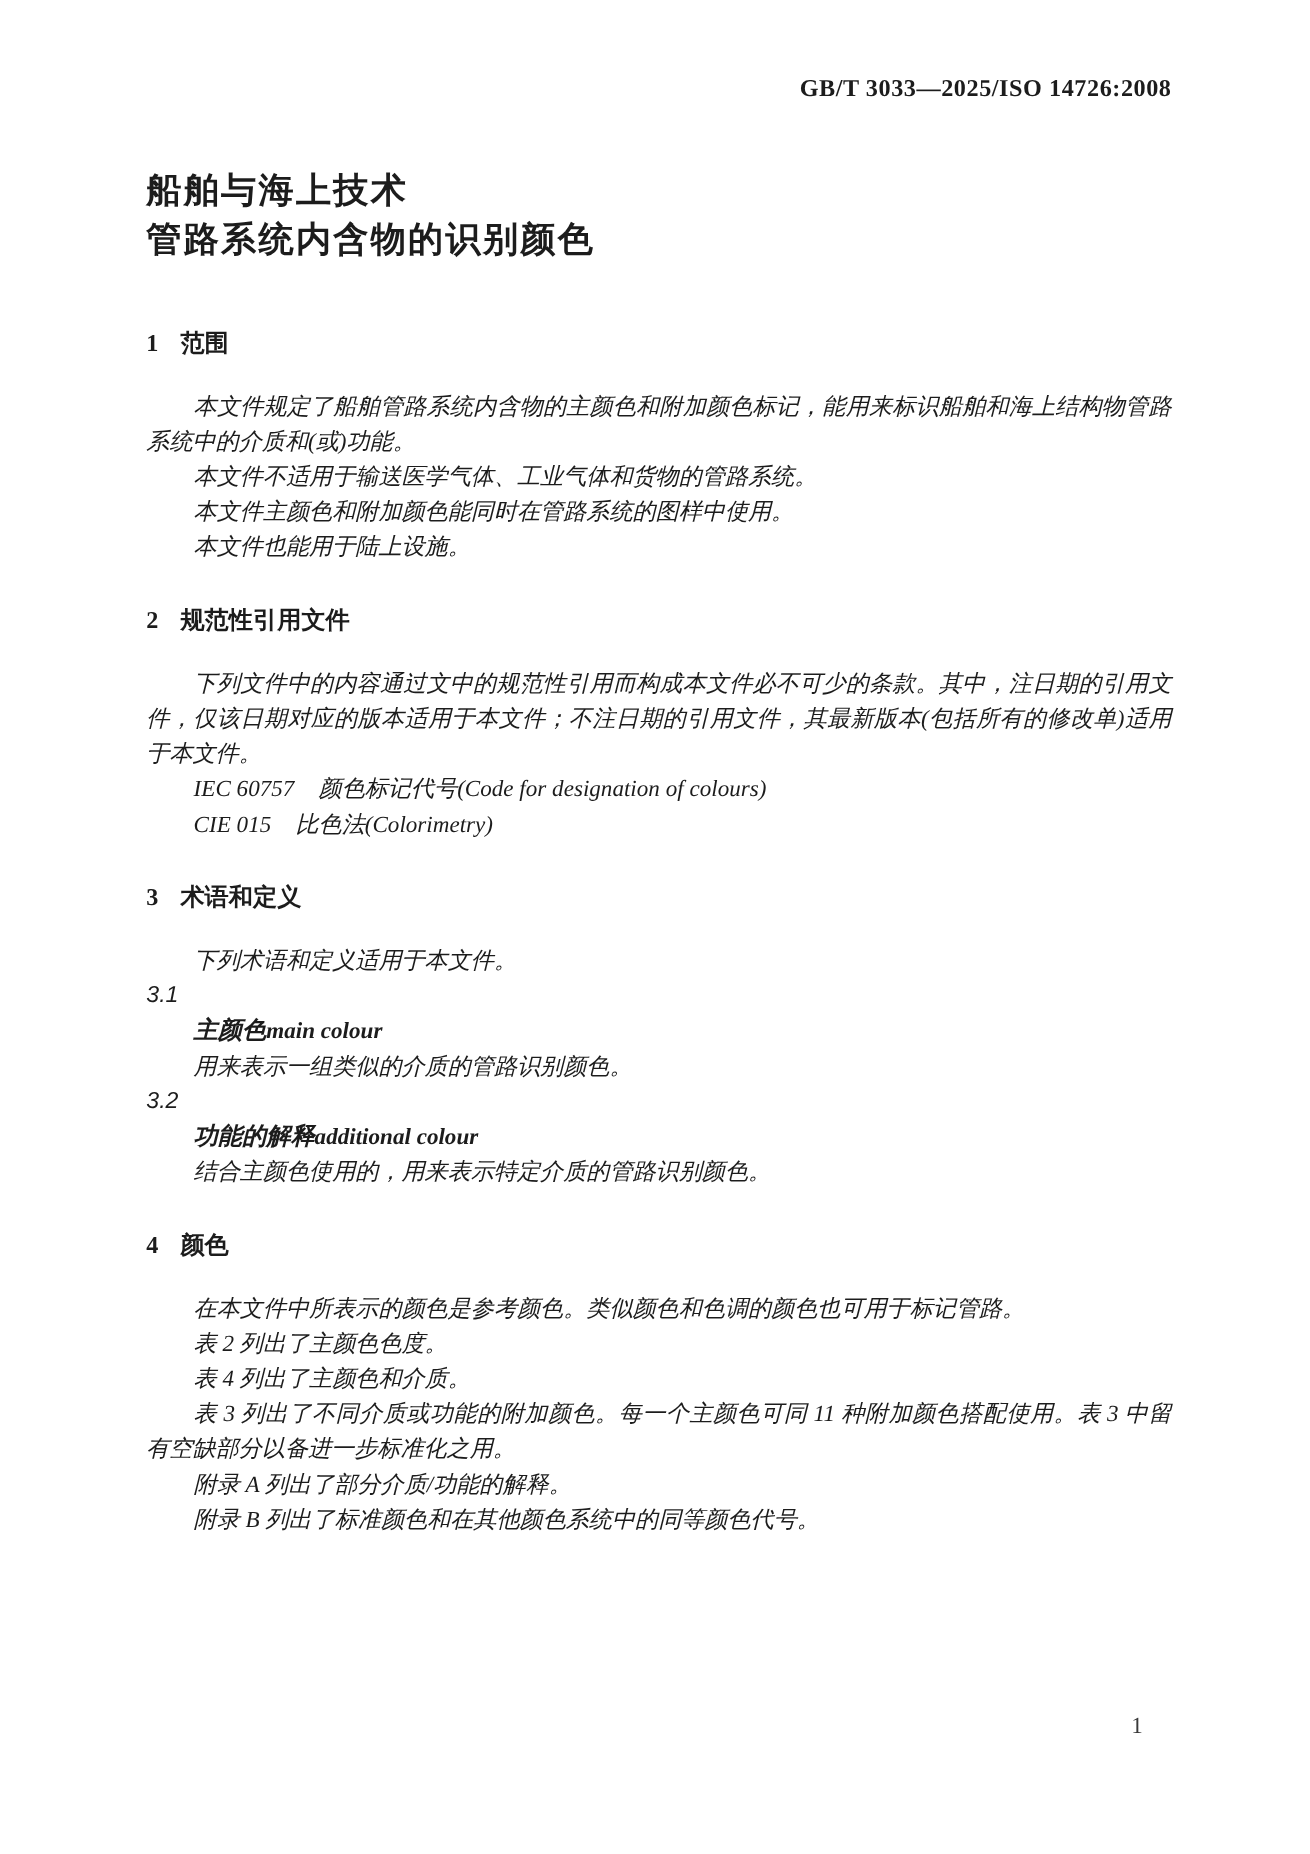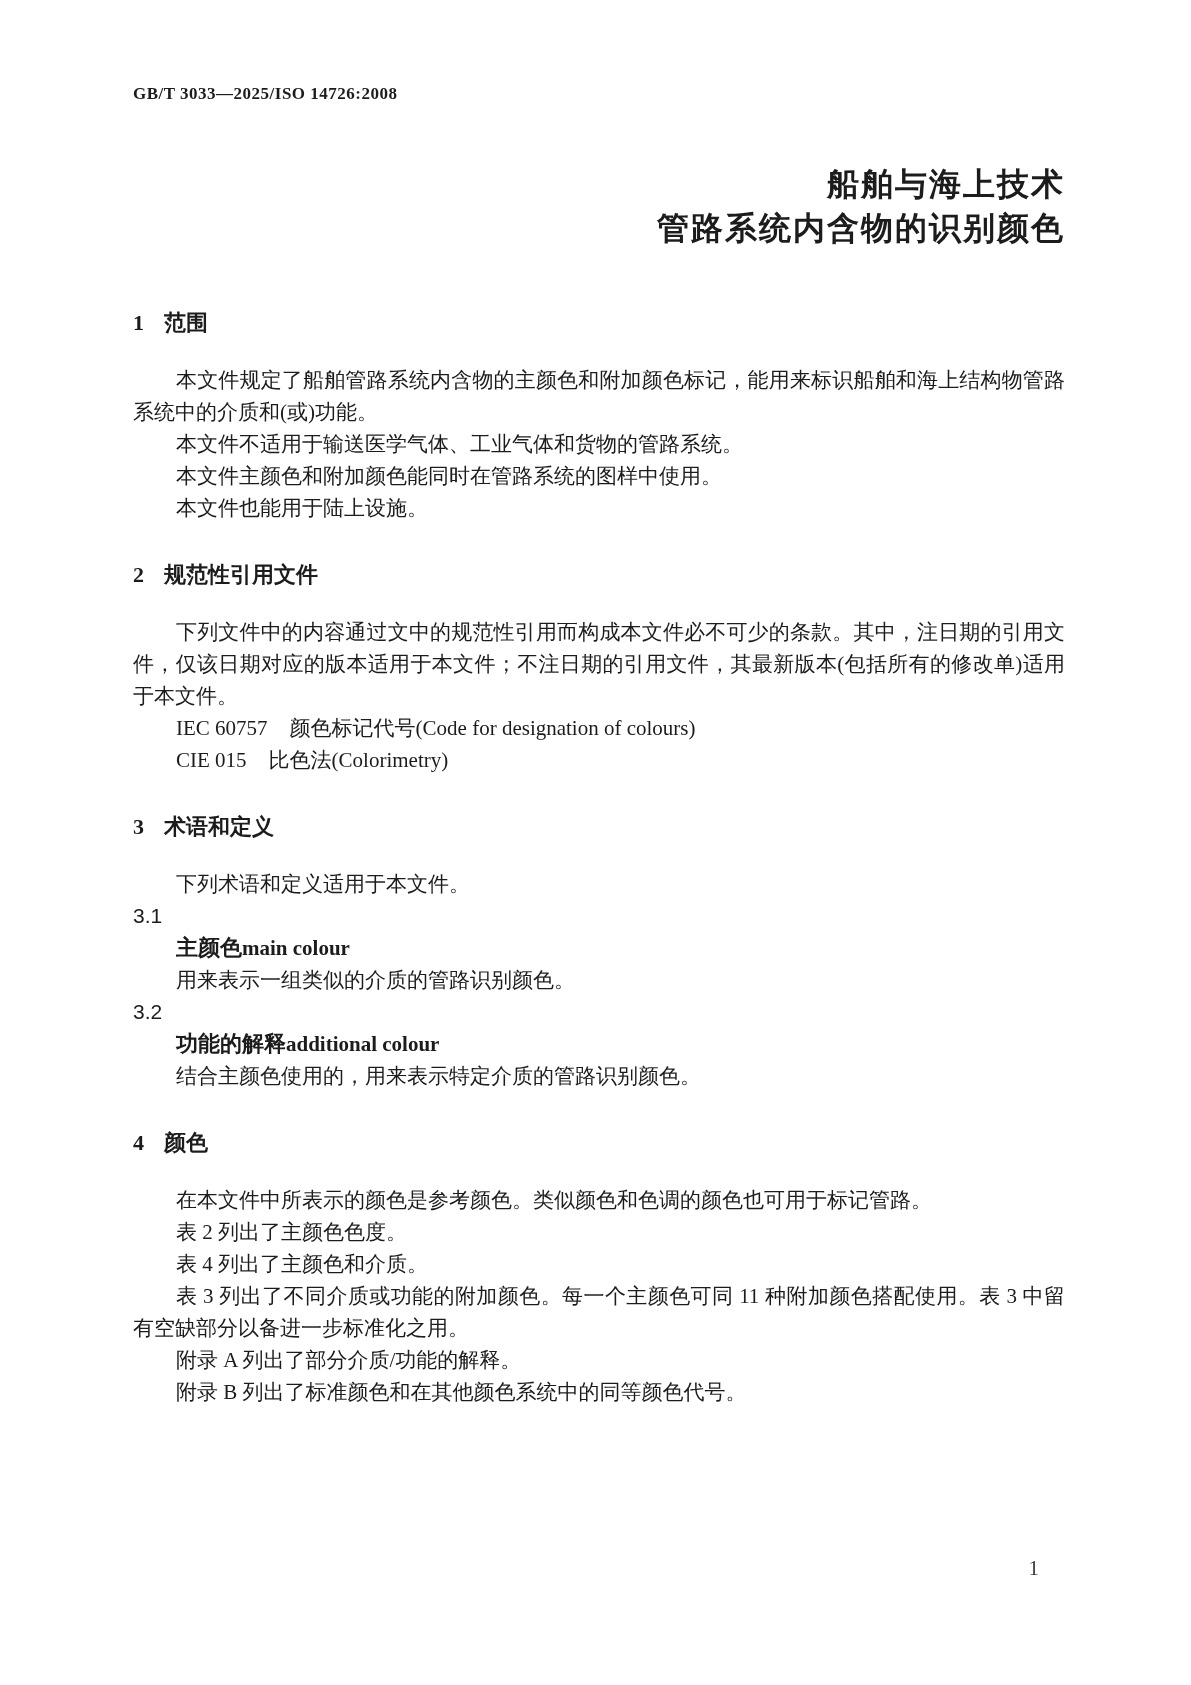--- a/index.html
+++ b/index.html
@@ -17,30 +17,30 @@
     font-family: "Liberation Serif", "DejaVu Serif", serif;
     overflow: hidden;
   }
   .content {
     position: absolute;
     left: 133px;
     right: 126px;
     top: 0;
   }
   .doc-code {
-    margin-top: 84px;
-    text-align: left;
-    font-size: 17px;
+    margin-top: 67px;
+    text-align: right;
+    font-size: 22px;
     font-weight: bold;
     letter-spacing: 0.5px;
     font-family: "Liberation Serif", "DejaVu Serif", serif;
   }
   .doc-title {
     margin-top: 58px;
-    text-align: right;
+    text-align: left;
     font-family: "Liberation Sans", "DejaVu Sans", sans-serif;
     font-weight: bold;
     font-size: 32px;
     line-height: 44px;
     letter-spacing: 2px;
   }
   .sec-heading {
     font-family: Liberation Serif, serif;
     font-weight: bold;
     font-size: 22px;
@@ -51,21 +51,21 @@
     margin-right: 20px;
     font-weight: bold;
   }
   .mt-sec { margin-top: 38px; }
   .body-text {
     font-size: 21px;
     line-height: 32px;
     text-align: justify;
   }
   p { margin: 0; }
-  .first-para { margin-top: 28px; }
+  .first-para { margin-top: 28px; font-style: italic; }
   .indent { text-indent: 43px; }
   .heading-gap { margin-top: 60px; }
   .ref-line { text-indent: 43px; }
   .ref-code { margin-right: 22px; }
   .term-num {
     font-family: "Liberation Sans", "DejaVu Sans", sans-serif;
     font-size: 21px;
     line-height: 32px;
   }
   .term-line {

